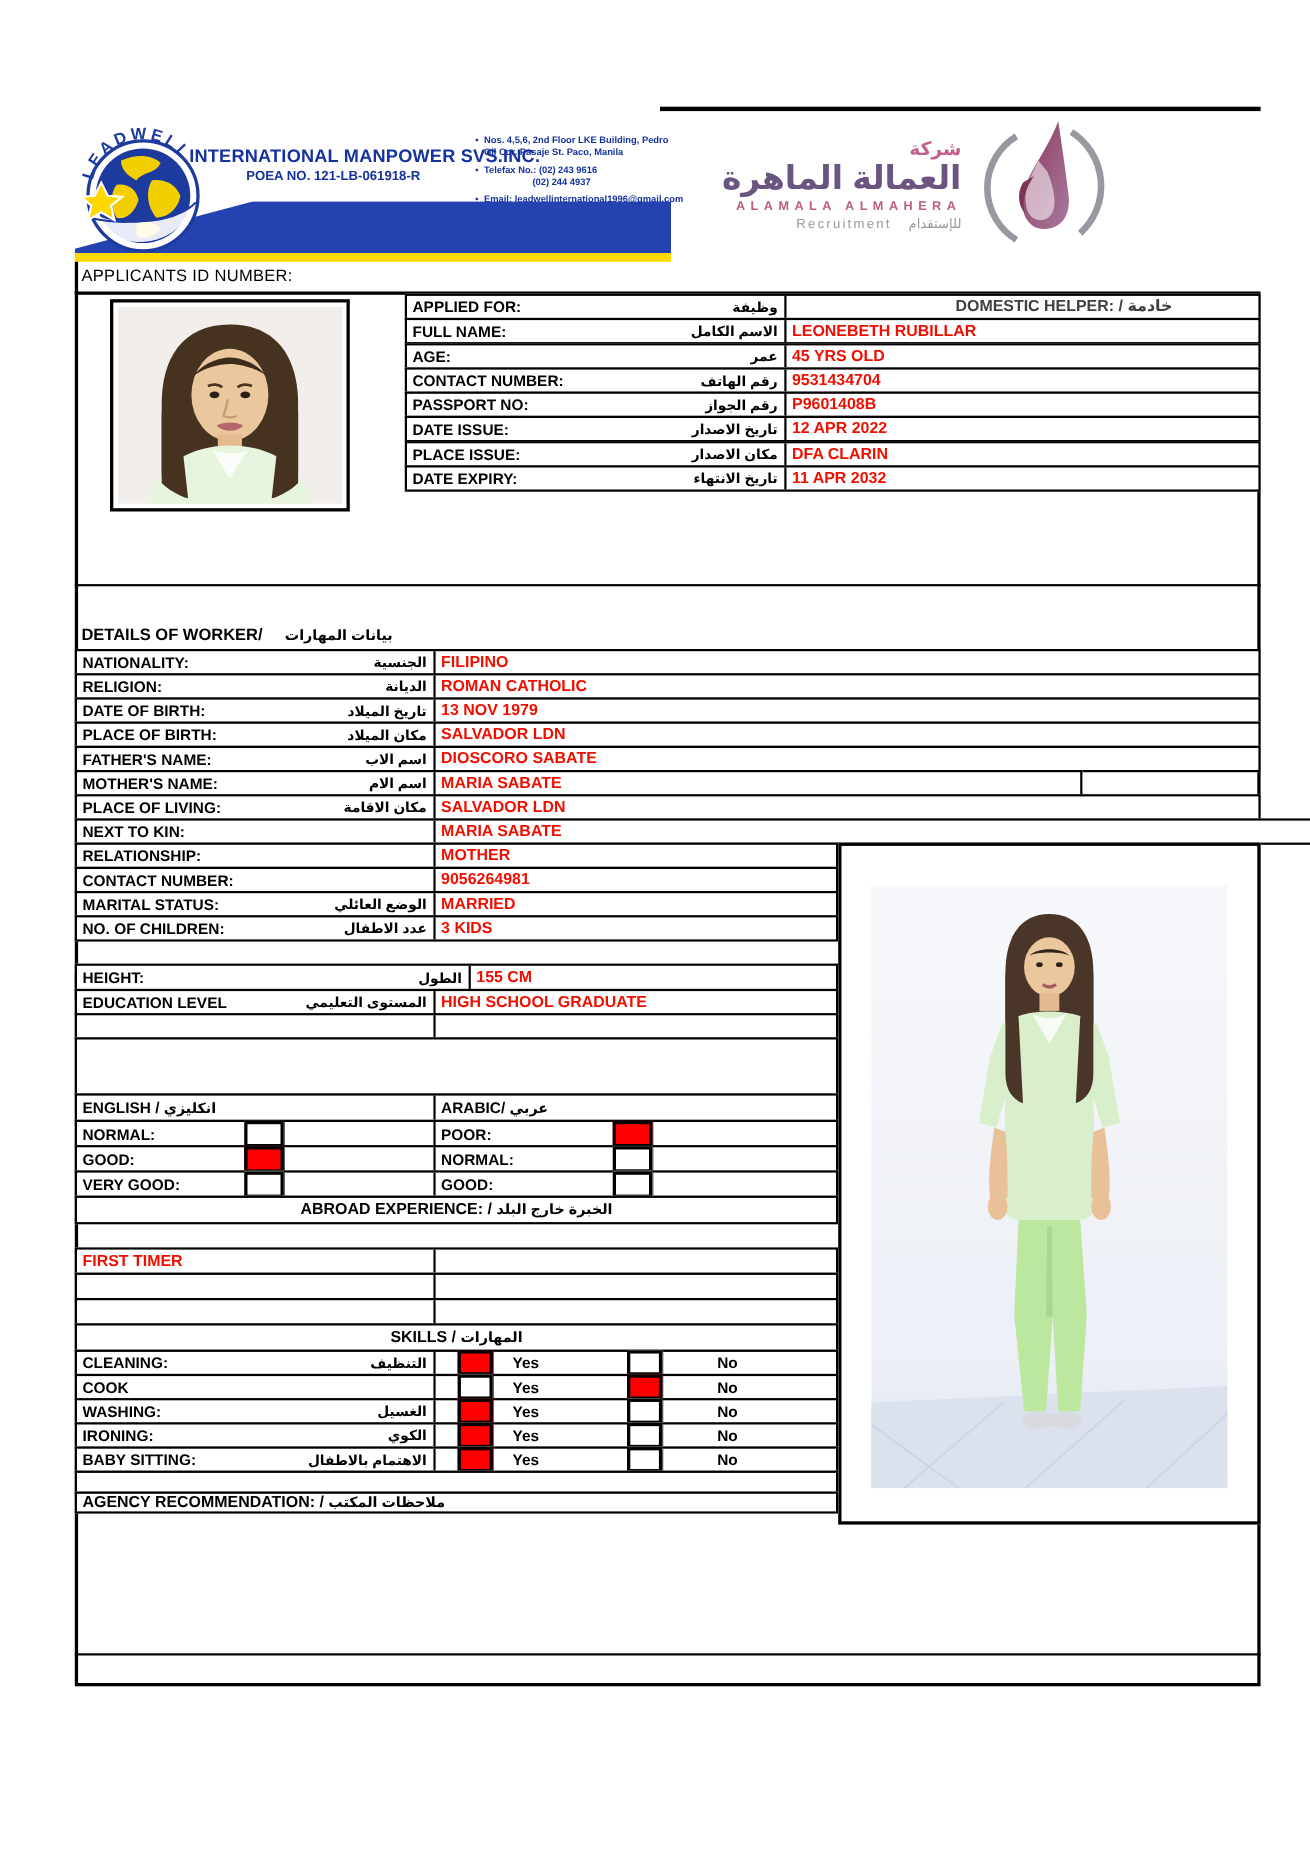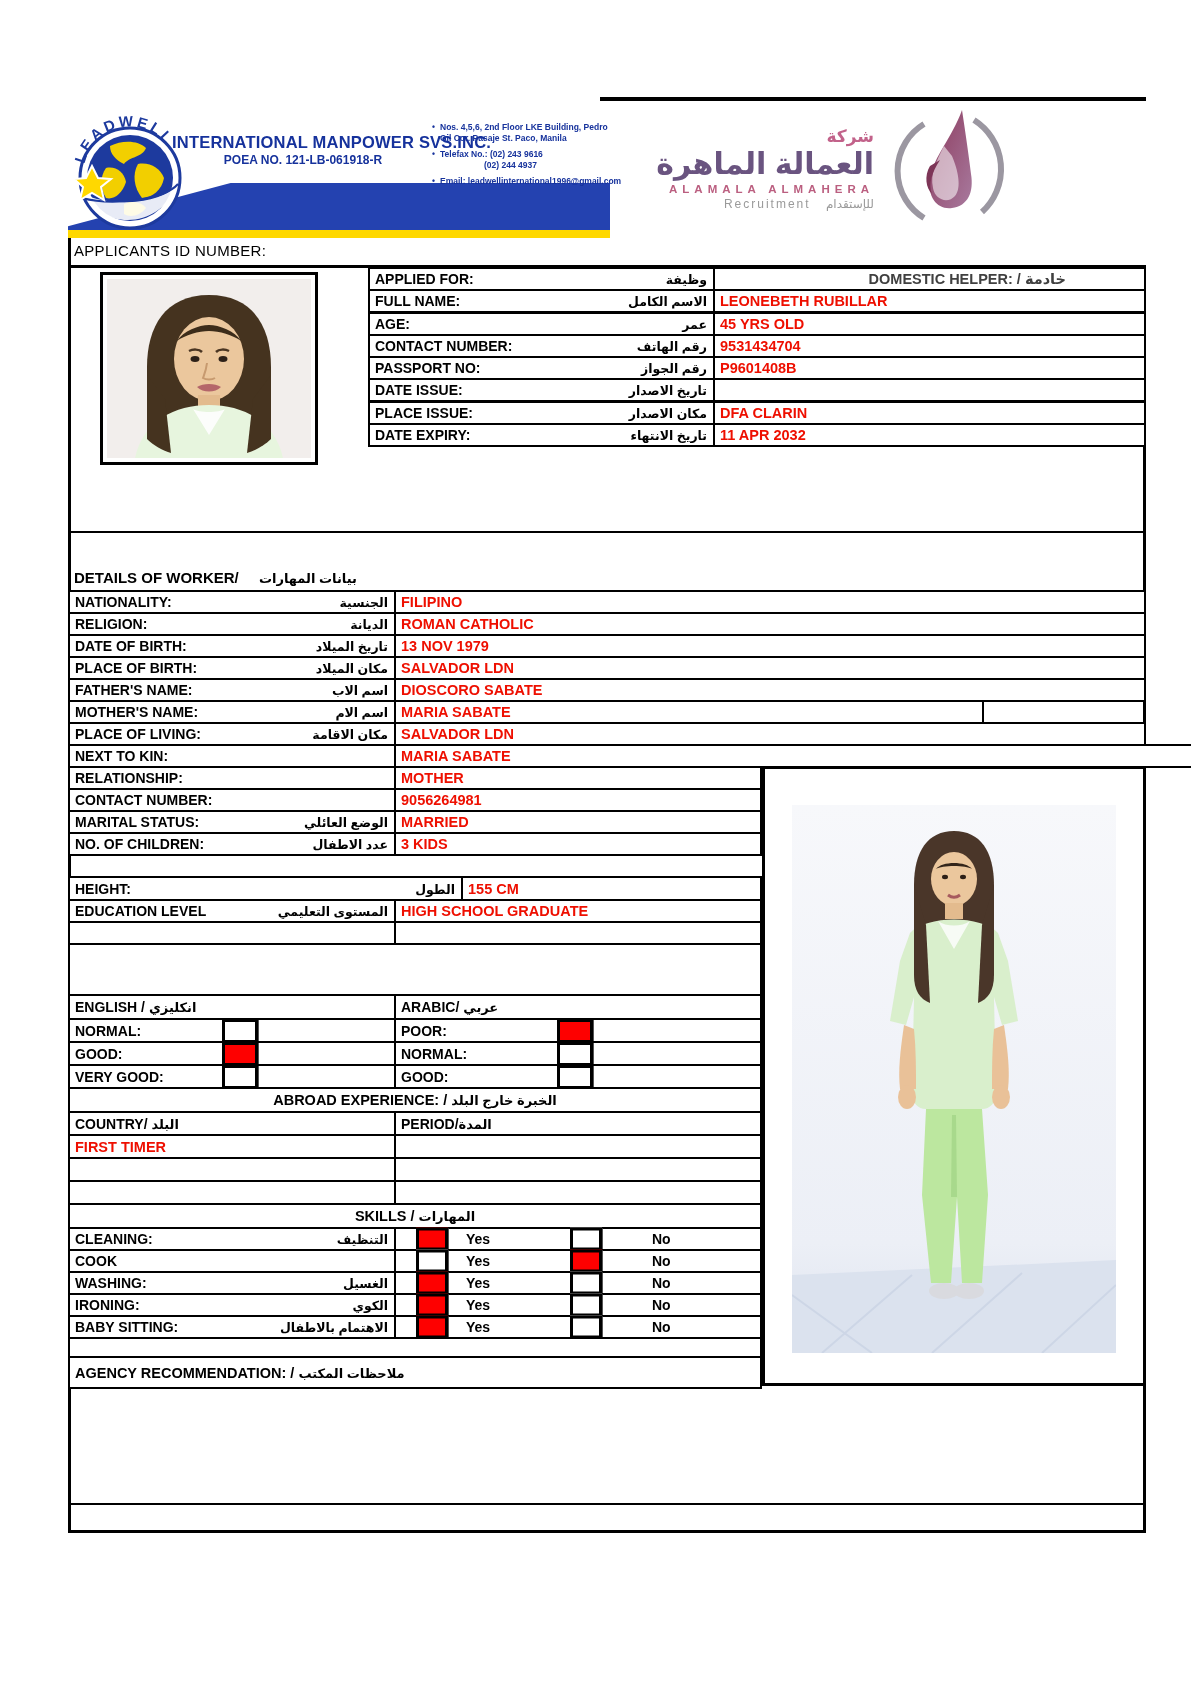--- a/index.html
+++ b/index.html
@@ -176,20 +176,23 @@
       </div>
     <div class="tc val">
         <span class="rv">P9601408B</span>
       </div>
   </div>
   <div class="trow" style="left:368px;top:378px;width:778px;height:24px">
     <div class="tc lab" style="width:345px">
         <span class="en">DATE ISSUE:</span>
         <span class="arr">تاريخ الاصدار</span>
       </div>
+    <div class="tc val">
+        <span class="rv">12 APR 2022</span>
+      </div>
   </div>
   <div class="trow" style="left:368px;top:401px;width:778px;height:24px">
     <div class="tc lab" style="width:345px">
         <span class="en">PLACE ISSUE:</span>
         <span class="arr">مكان الاصدار</span>
       </div>
     <div class="tc val">
         <span class="rv">DFA CLARIN</span>
       </div>
   </div>
@@ -353,21 +356,21 @@
   <div class="trow" style="left:68px;top:884px;width:694px;height:24px">
     <div class="tc lab" style="width:326px">
         <span class="en">WEIGHT:</span>
         <span class="arr">الوزن</span>
       </div>
     <div class="tc val">
         <span class="rv">65 KLS</span>
       </div>
   </div>
   <div class="trow" style="left:68px;top:876px;width:694px;height:25px">
-    <div class="tc lab" style="width:393px">
+    <div class="tc lab" style="width:358px">
         <span class="en">HEIGHT:</span>
         <span class="arr">الطول</span>
       </div>
     <div class="tc val">
         <span class="rv">155 CM</span>
       </div>
   </div>
   <div class="trow" style="left:68px;top:899px;width:694px;height:24px">
     <div class="tc lab" style="width:326px">
         <span class="en">EDUCATION LEVEL</span>
@@ -421,28 +424,20 @@
       </div>
     <div class="tc val">
         <span class="en">GOOD:</span>
         <span class="cb" style="left:161px"></span>
       </div>
   </div>
 
   <div class="trow" style="left:68px;top:1087px;width:694px;height:26px">
     <div class="tc val">
         <span class="centerhead"><span>ABROAD EXPERIENCE: /</span> <span class="inline-ar">الخبرة خارج البلد</span></span>
-      </div>
-  </div>
-  <div class="trow" style="left:68px;top:1111px;width:694px;height:25px">
-    <div class="tc lab" style="width:326px">
-        <span class="en"><span>COUNTRY/</span> <span class="inline-ar">البلد</span></span>
-      </div>
-    <div class="tc val">
-        <span class="en"><span>PERIOD/</span><span class="inline-ar">المدة</span></span>
       </div>
   </div>
   <div class="trow" style="left:68px;top:1134px;width:694px;height:25px">
     <div class="tc lab" style="width:326px">
         <span class="rv">FIRST TIMER</span>
       </div>
     <div class="tc val">
         <span class="rv"></span>
       </div>
   </div>
@@ -516,21 +511,21 @@
         <span class="cb sm on" style="left:20px"></span>
         <span class="yn" style="left:70px">Yes</span>
         <span class="cb sm" style="left:174px"></span>
         <span class="yn" style="left:256px">No</span>
       </div>
   </div>
 
   <div class="trow" style="left:68px;top:1337px;width:694px;height:21px">
       <div class="tc val"></div>
     </div>
-  <div class="trow" style="left:68px;top:1356px;width:694px;height:33px">
+  <div class="trow" style="left:68px;top:1356px;width:694px;height:20px">
     <div class="tc val">
         <span class="en" style="font-size:14.5px"><span>AGENCY RECOMMENDATION:  /</span> <span class="inline-ar">ملاحظات المكتب</span></span>
       </div>
   </div>
 
   <div class="abs hline" style="left:68px;top:1503px;width:1078px;height:2px"></div>
 
 </div>
 
 </body></html>

